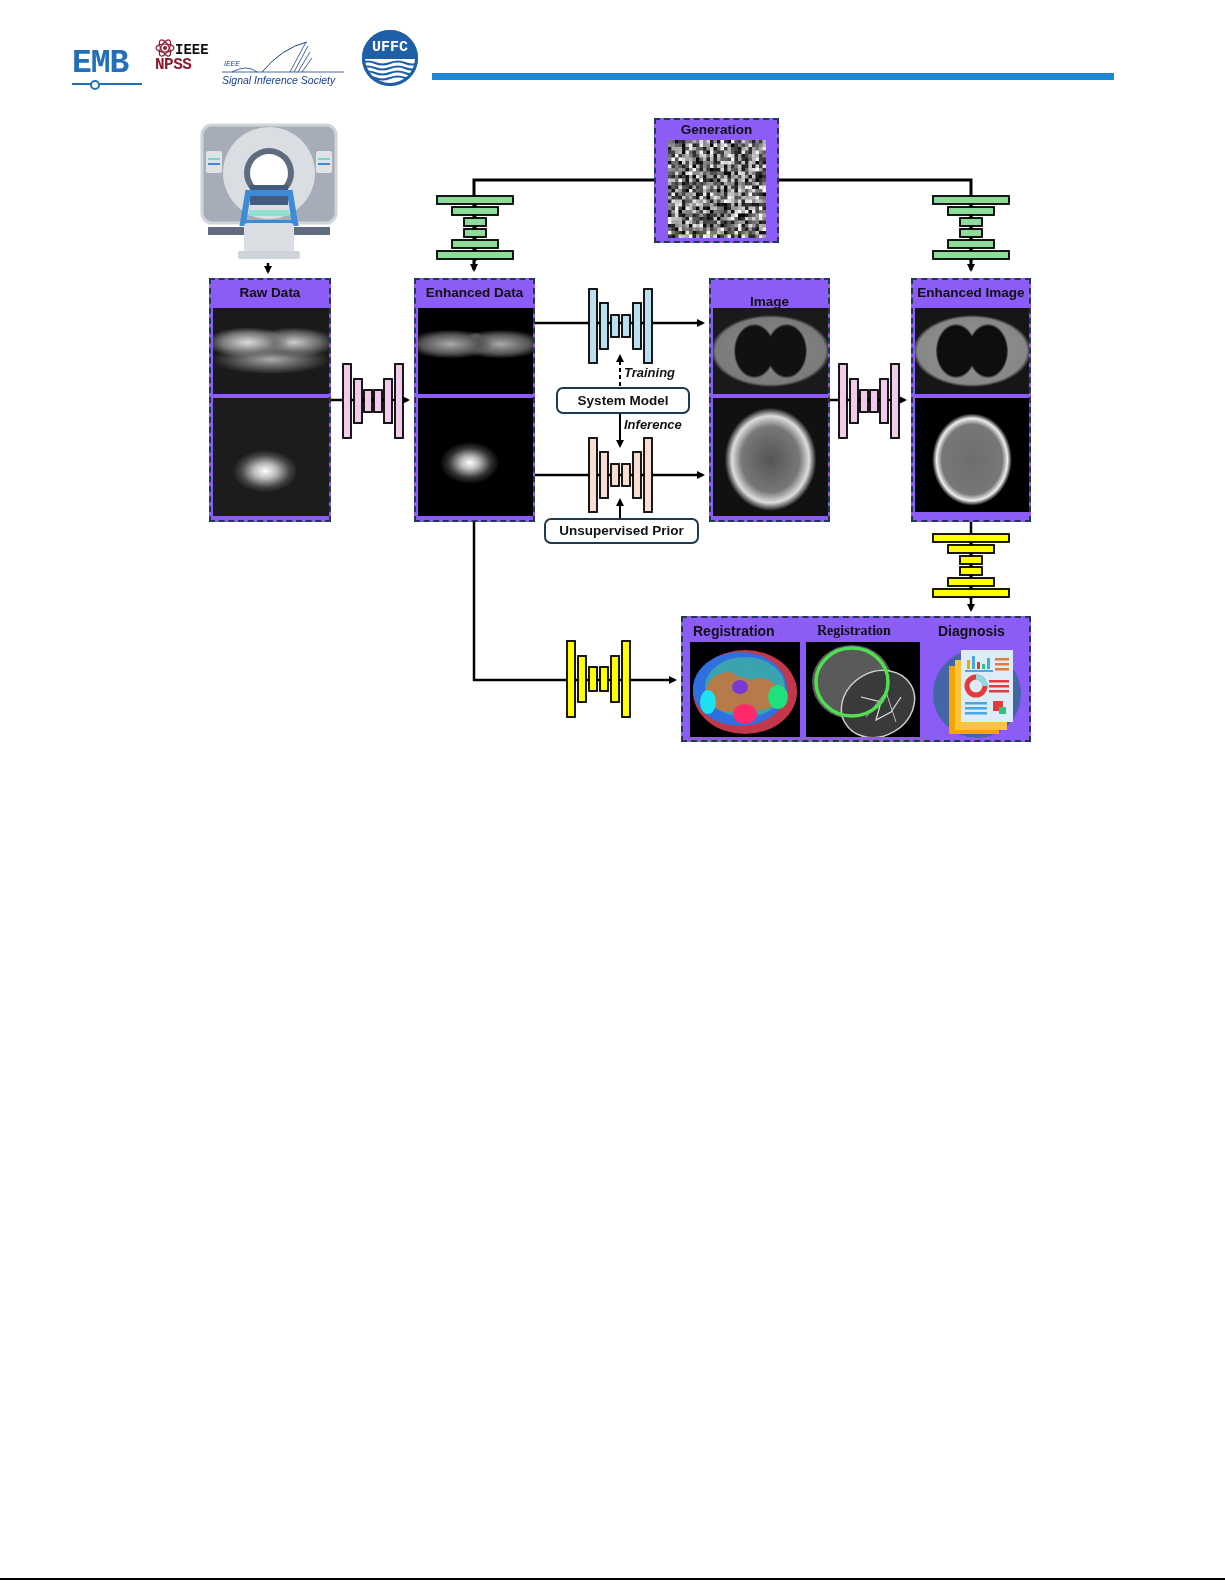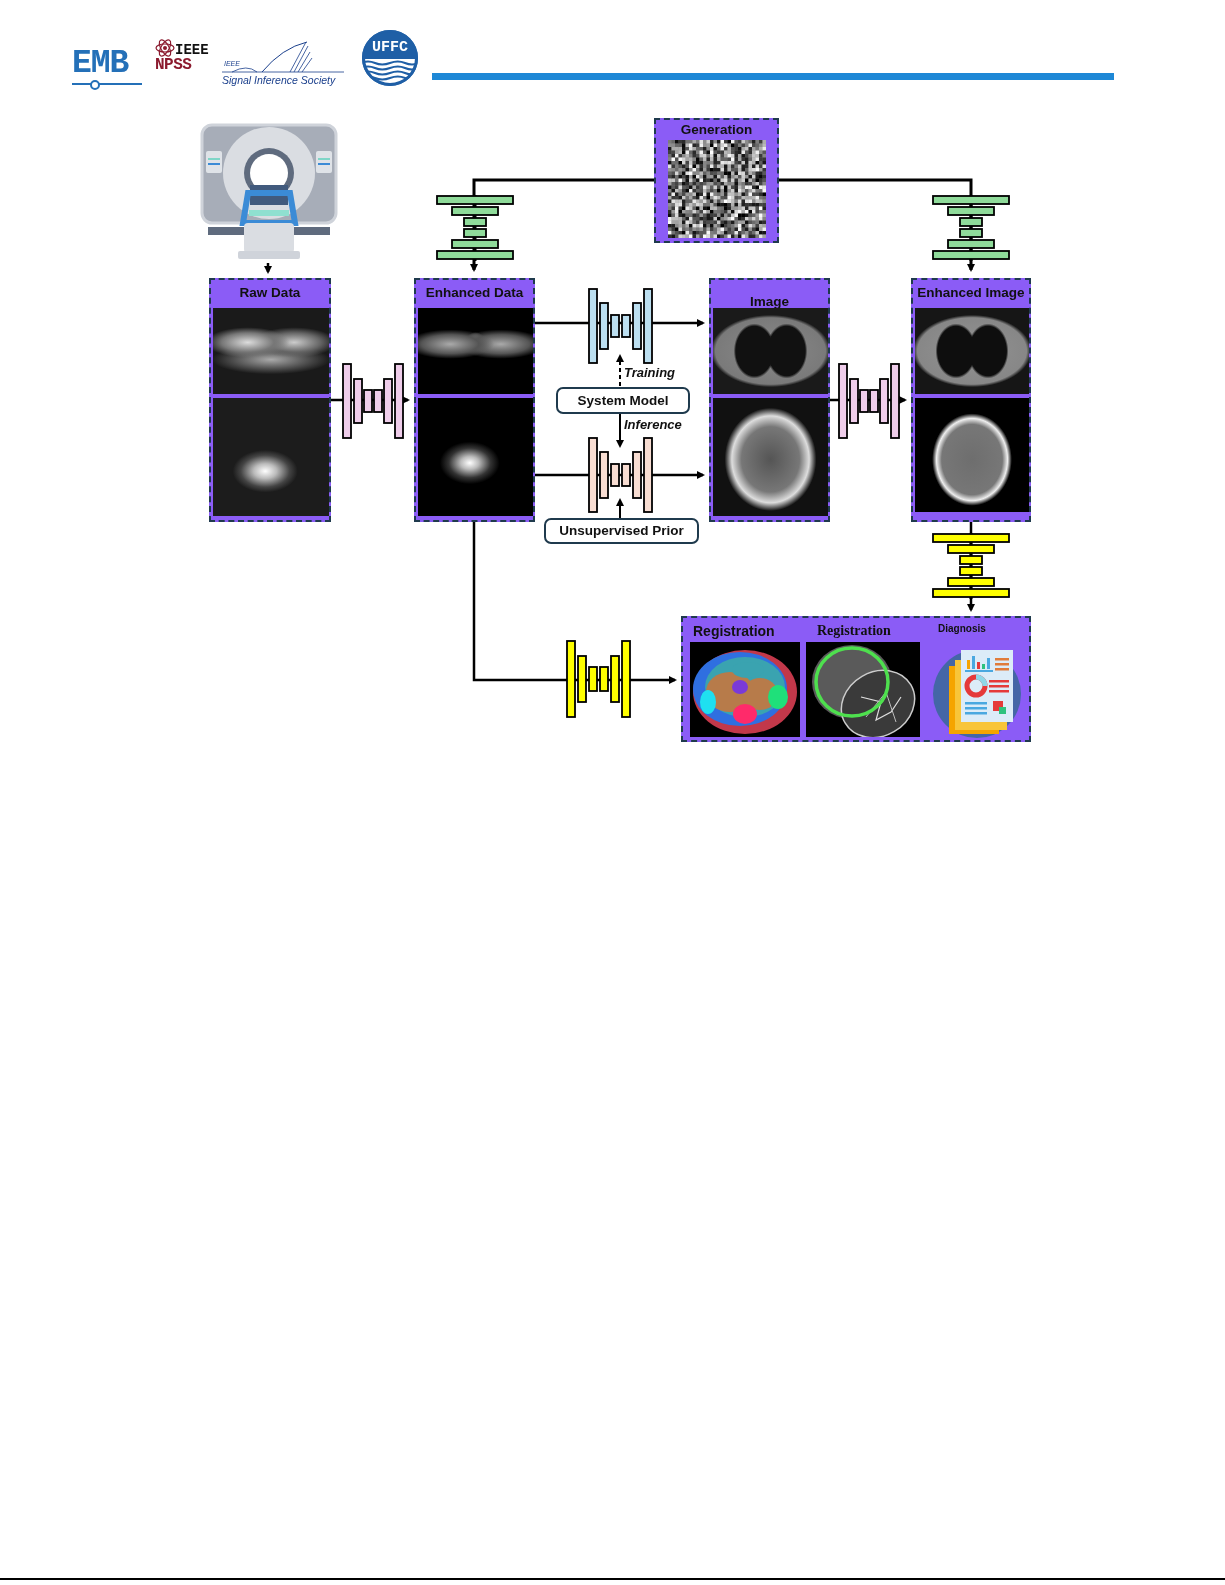--- a/index.html
+++ b/index.html
@@ -1040,21 +1040,21 @@
       <rect x="24" y="27" width="8" height="24" fill="#ffff00" stroke="#000" stroke-width="1.8"></rect>
       <rect x="35" y="27" width="8" height="24" fill="#ffff00" stroke="#000" stroke-width="1.8"></rect>
       <rect x="46" y="16" width="8" height="46" fill="#ffff00" stroke="#000" stroke-width="1.8"></rect>
       <rect x="57" y="1" width="8" height="76" fill="#ffff00" stroke="#000" stroke-width="1.8"></rect>
     </svg>
   </div>
 
   <div class="dbox" style="left:681px; top:616px; width:350px; height:126px;">
     <div style="position:absolute; left:10px; top:5px; font-weight:bold; font-size:14px; color:#111;">Registration</div>
     <div style="position:absolute; left:134px; top:5px; font-weight:bold; font-size:14px; color:#111;font-family:Liberation Serif, serif;">Registration</div>
-    <div style="position:absolute; left:255px; top:5px; font-weight:bold; font-size:10px; color:#111;">Diagnosis</div>
+    <div style="position:absolute; left:255px; top:5px; font-weight:bold; font-size:14px; color:#111;">Diagnosis</div>
 
     <div class="img-panel" style="left:7px; top:24px; width:110px; height:95px;">
       <svg width="110" height="95" style="left:0; top:0;">
         <ellipse cx="55" cy="50" rx="52" ry="42" fill="#c2384a"></ellipse>
         <ellipse cx="50" cy="47" rx="47" ry="37" fill="#2f6fe0"></ellipse>
         <ellipse cx="55" cy="45" rx="40" ry="30" fill="#3aa3b0"></ellipse>
         <ellipse cx="40" cy="50" rx="24" ry="20" fill="#b77b4a"></ellipse>
         <ellipse cx="70" cy="52" rx="18" ry="16" fill="#b77b4a"></ellipse>
         <ellipse cx="88" cy="55" rx="10" ry="12" fill="#1fe07a"></ellipse>
         <ellipse cx="18" cy="60" rx="8" ry="12" fill="#1fe0f0"></ellipse>

